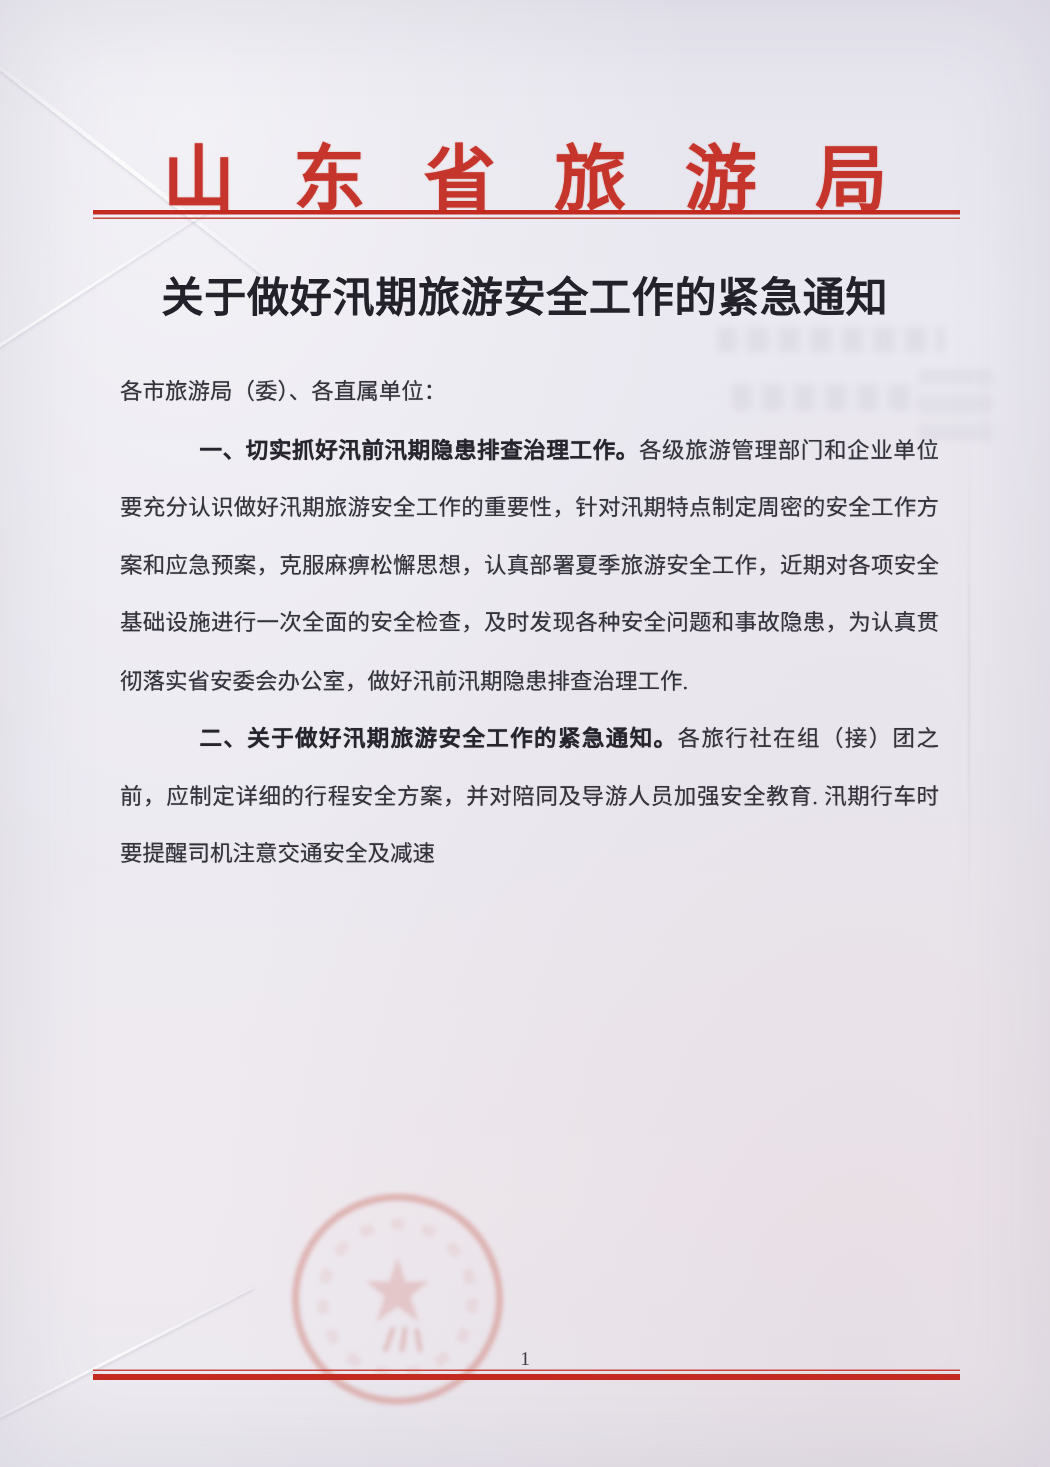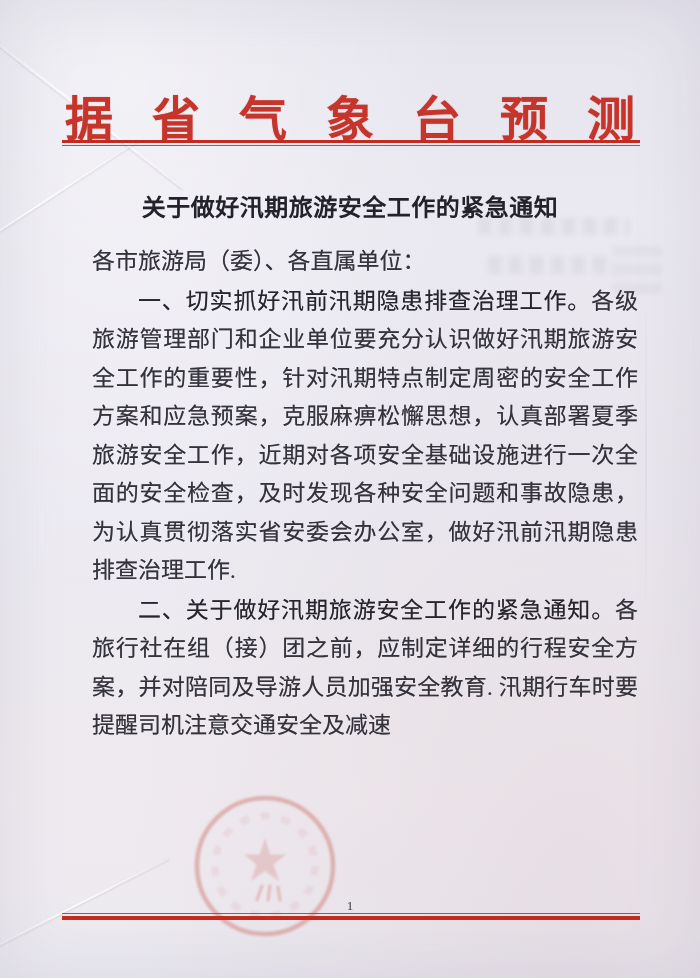--- a/index.html
+++ b/index.html
@@ -34,54 +34,54 @@
     font-size:48px;font-weight:bold;color:#c5352b;
     letter-spacing:39px;padding-left:39px;
     text-shadow:0 0 1px rgba(197,53,43,0.55);
   }
   .rule{position:absolute;left:62px;width:578px;background:#c32b20;}
   .rule-top-thick{top:140px;height:3px;}
   .rule-top-thin{top:145px;height:1px;opacity:0.85;}
   .rule-bottom-thin{top:913px;height:1px;opacity:0.85;}
   .rule-bottom-thick{top:916px;height:4px;}
   .doc-title{
-    position:absolute;top:172px;left:0;right:0;margin:16px;
-    text-align:center;font-size:24px;font-weight:bold;color:#23222b;
+    position:absolute;top:172px;left:0;right:0;margin:4px;
+    text-align:center;font-size:28px;font-weight:bold;color:#23222b;
     letter-spacing:0.5px;
   }
   .body-text{
-    position:absolute;left:92px;top:243px;width:546px;
-    font-size:23px;line-height:38.5px;color:#34333c;
+    position:absolute;left:80px;top:243px;width:546px;
+    font-size:15px;line-height:38.5px;color:#34333c;
     text-align:justify;text-justify:inter-ideograph;
     text-shadow:0 0 0.6px rgba(52,51,60,0.55);
   }
   .body-text p{margin:0;}
   .para{text-indent:2em;}
-  .lead{font-weight:normal;font-family:"Liberation Sans","DejaVu Sans",sans-serif;color:#26252d;}
+  .lead{font-weight:bold;font-family:"Liberation Sans","DejaVu Sans",sans-serif;color:#26252d;margin-left:23px;}
   .seal{position:absolute;left:188px;top:788px;filter:blur(1.3px);}
   .page-num{
     position:absolute;top:898px;left:0;right:0;
     text-align:center;font-size:13px;color:#3c3b44;
   }
 </style>
 </head>
 <body>
 
 <div class="page">
 
   <div class="crease c1"></div>
   <div class="crease c2"></div>
   <div class="crease c3"></div>
   <div class="crease c4"></div>
 
   <div class="ghost g1"></div>
   <div class="ghost g2"></div>
   <div class="ghost g3"></div>
 
-  <div class="agency">据省气象台预测</div>
+  <div class="agency">山东省旅游局</div>
 
   <div class="rule rule-top-thick"></div>
   <div class="rule rule-top-thin"></div>
 
   <h1 class="doc-title">关于做好汛期旅游安全工作的紧急通知</h1>
 
   <svg class="seal" width="154" height="158" viewBox="0 0 154 158">
     <circle cx="77" cy="78" r="68" fill="none" stroke="#cf7d76" stroke-width="4.5" opacity="0.5"></circle>
     <circle cx="77" cy="78" r="50" fill="none" stroke="#cf7d76" stroke-width="7" stroke-dasharray="9 12" opacity="0.12"></circle>
     <path d="M77,50 L82.3,66.7 L98,66.2 L85.5,76.4 L90.9,93 L77,83 L63.1,93 L68.5,76.4 L56,66.2 L71.7,66.7 Z" fill="#cf7d76" opacity="0.30"></path>

